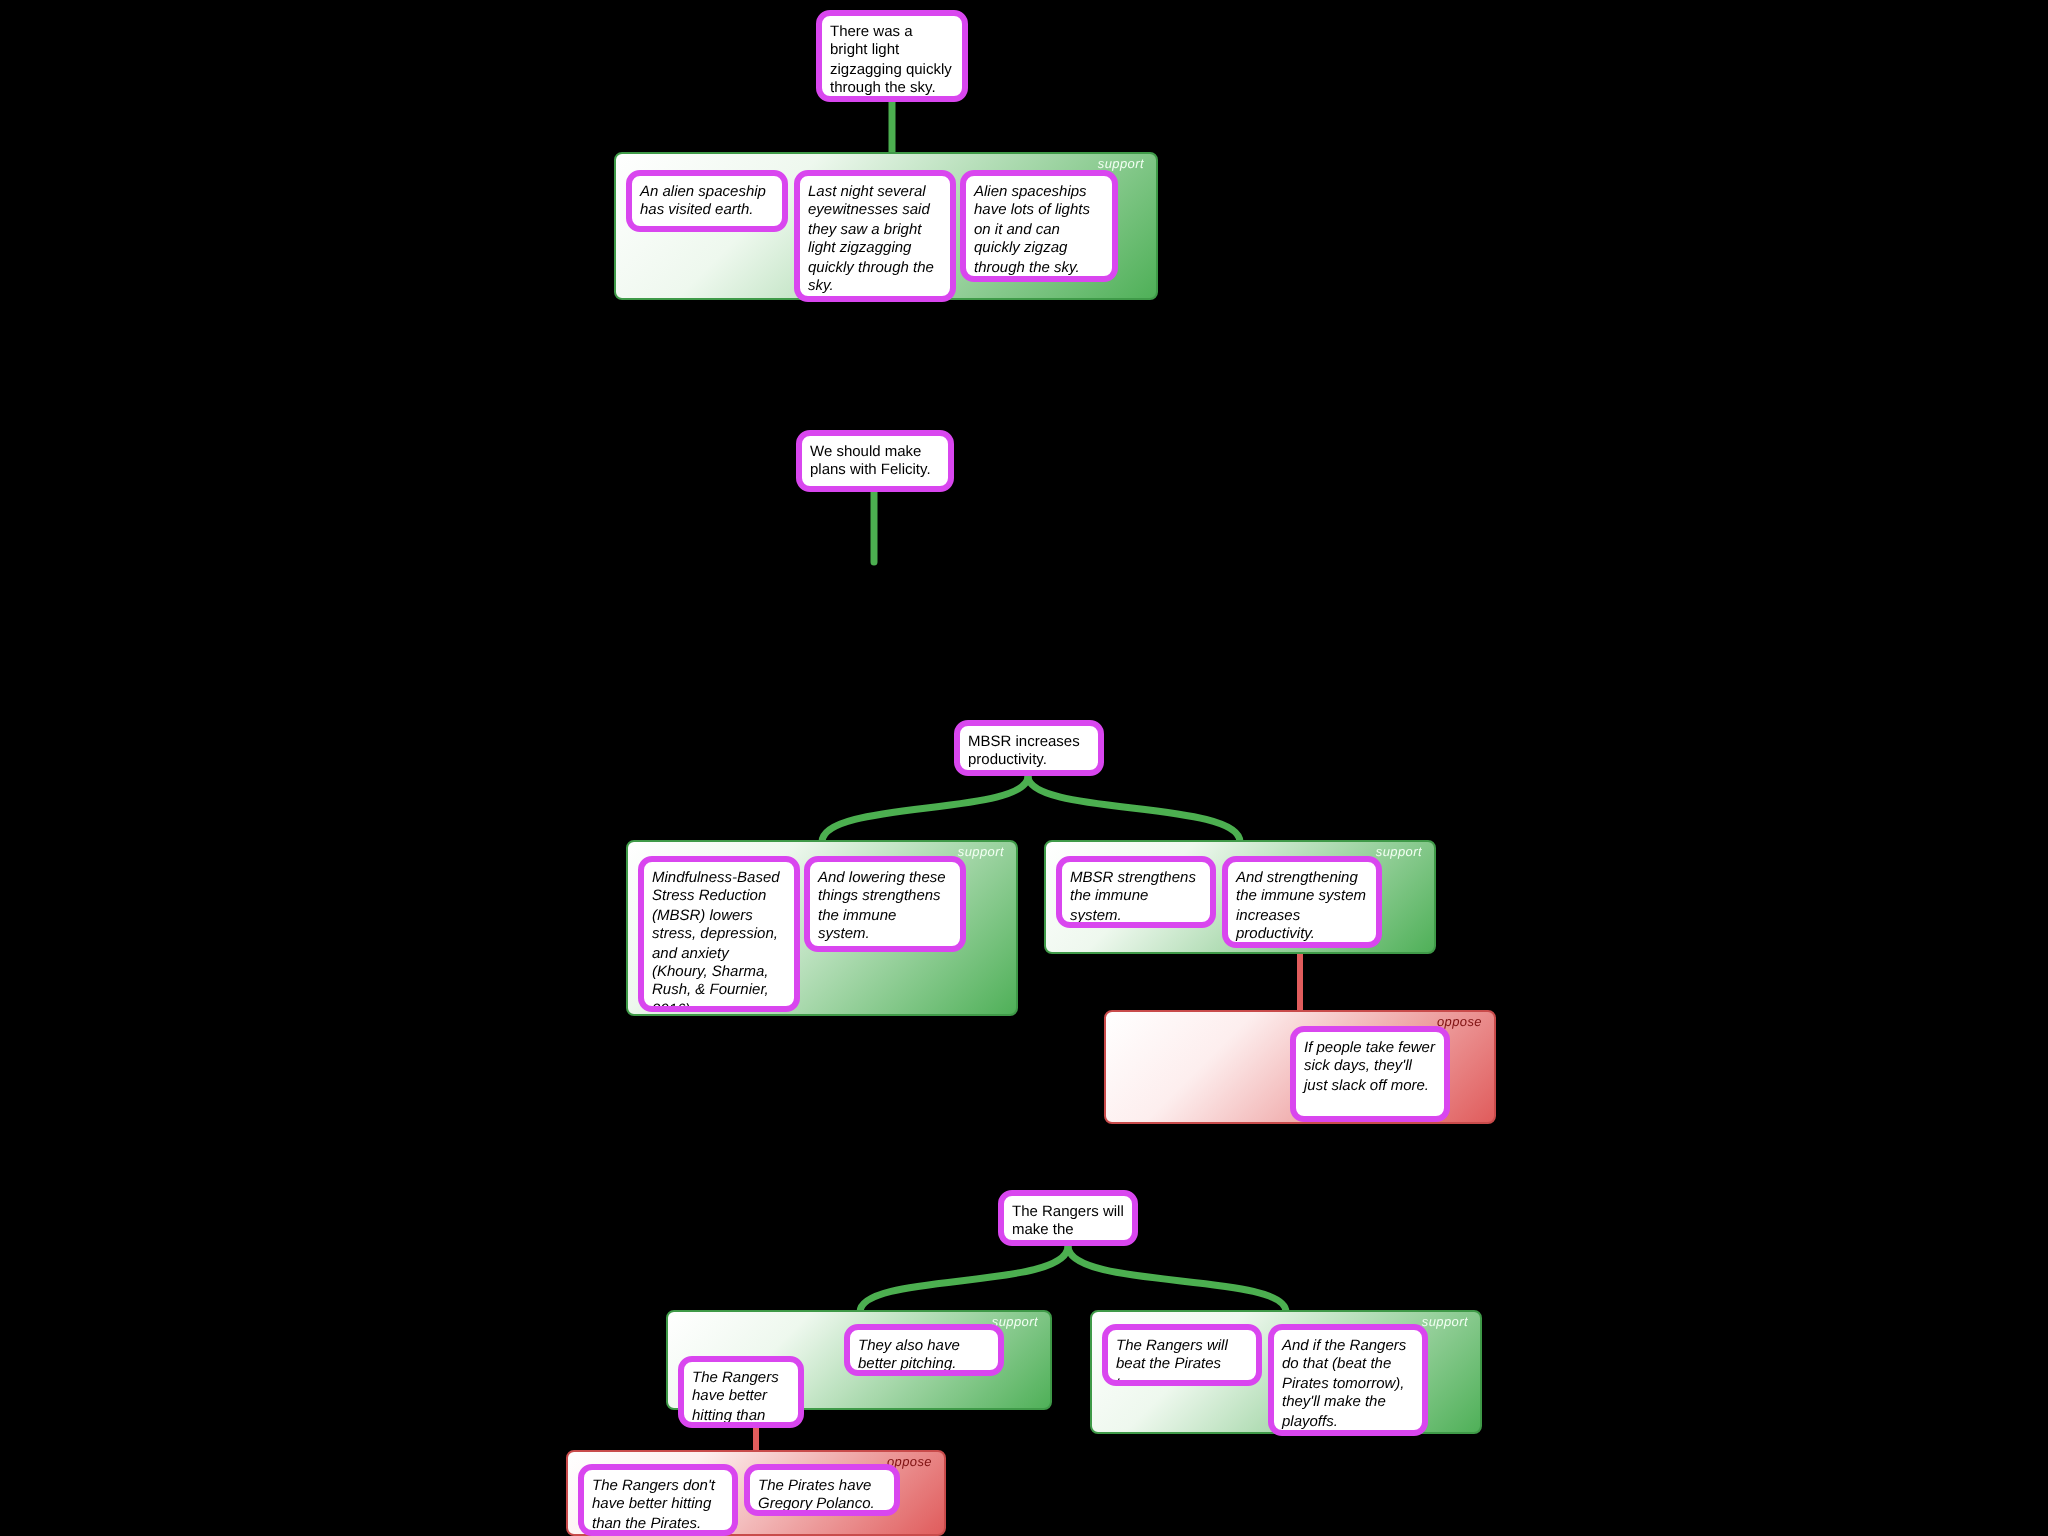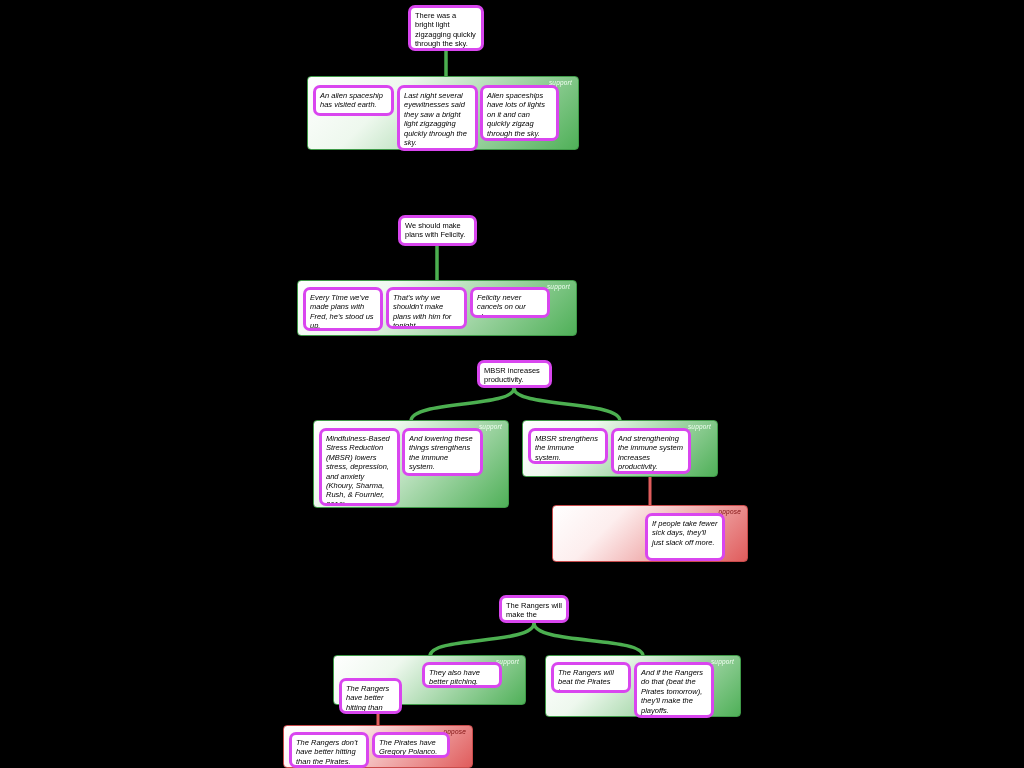--- a/index.html
+++ b/index.html
@@ -71,26 +71,20 @@
 
   <div class="node" style="left:408px;top:5px;width:76px;height:46px">There was a bright light zigzagging quickly through the sky.</div>
   <div class="group support" style="left:307px;top:76px;width:272px;height:74px">
     <span class="group-label">support</span>
     <div class="node" style="left:5px;top:8px;width:81px;height:31px">An alien spaceship has visited earth.</div>
     <div class="node" style="left:172px;top:8px;width:79px;height:56px">Alien spaceships have lots of lights on it and can quickly zigzag through the sky.</div>
     <div class="node" style="left:89px;top:8px;width:81px;height:66px">Last night several eyewitnesses said they saw a bright light zigzagging quickly through the sky.</div>
   </div>
 
   <div class="node" style="left:398px;top:215px;width:79px;height:31px">We should make plans with Felicity.</div>
-  <div class="group support" style="left:297px;top:280px;width:280px;height:56px">
-    <span class="group-label">support</span>
-    <div class="node" style="left:5px;top:6px;width:80px;height:44px">Every Time we've made plans with Fred, he's stood us up.</div>
-    <div class="node" style="left:88px;top:6px;width:81px;height:42px">That's why we shouldn't make plans with him for tonight.</div>
-    <div class="node" style="left:172px;top:6px;width:80px;height:31px">Felicity never cancels on our plans.</div>
-  </div>
 
   <div class="node" style="left:477px;top:360px;width:75px;height:28px">MBSR increases productivity.</div>
   <div class="group support" style="left:313px;top:420px;width:196px;height:88px">
     <span class="group-label">support</span>
     <div class="node" style="left:5px;top:7px;width:81px;height:78px">Mindfulness-Based Stress Reduction (MBSR) lowers stress, depression, and anxiety (Khoury, Sharma, Rush, &amp; Fournier, 2016).</div>
     <div class="node" style="left:88px;top:7px;width:81px;height:48px">And lowering these things strengthens the immune system.</div>
   </div>
   <div class="group support" style="left:522px;top:420px;width:196px;height:57px">
     <span class="group-label">support</span>
     <div class="node" style="left:5px;top:7px;width:80px;height:36px">MBSR strengthens the immune system.</div>

